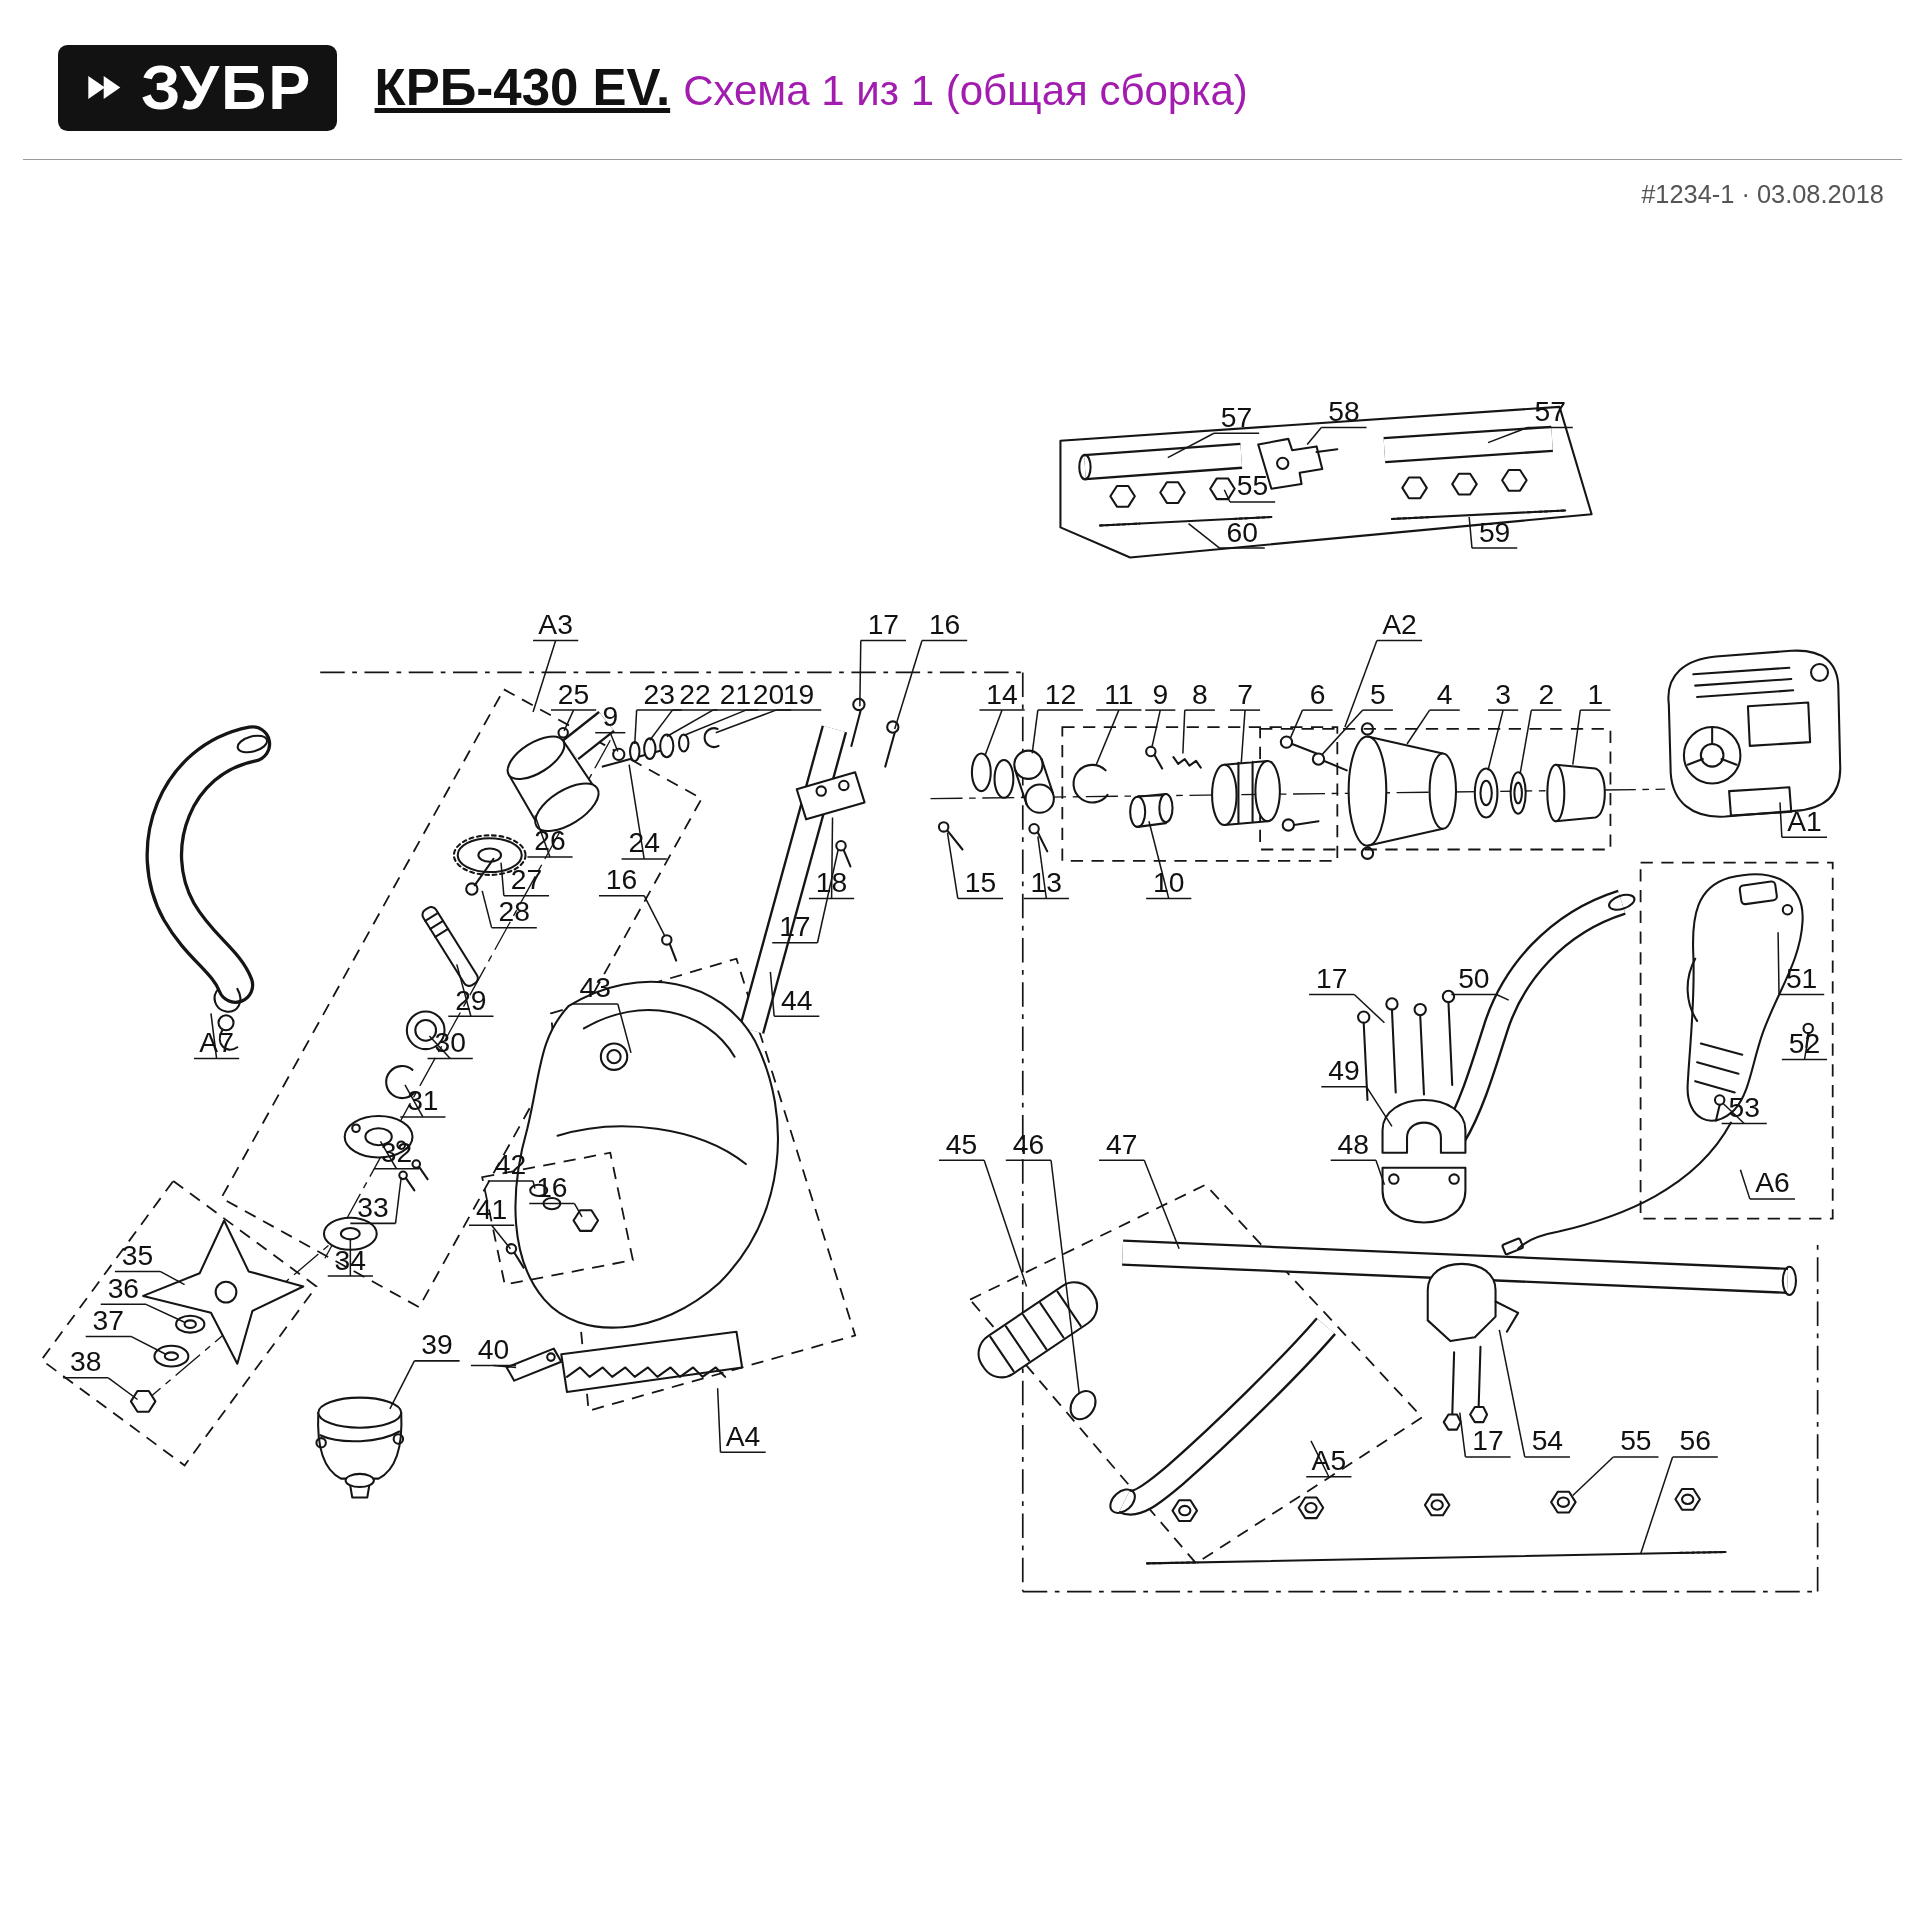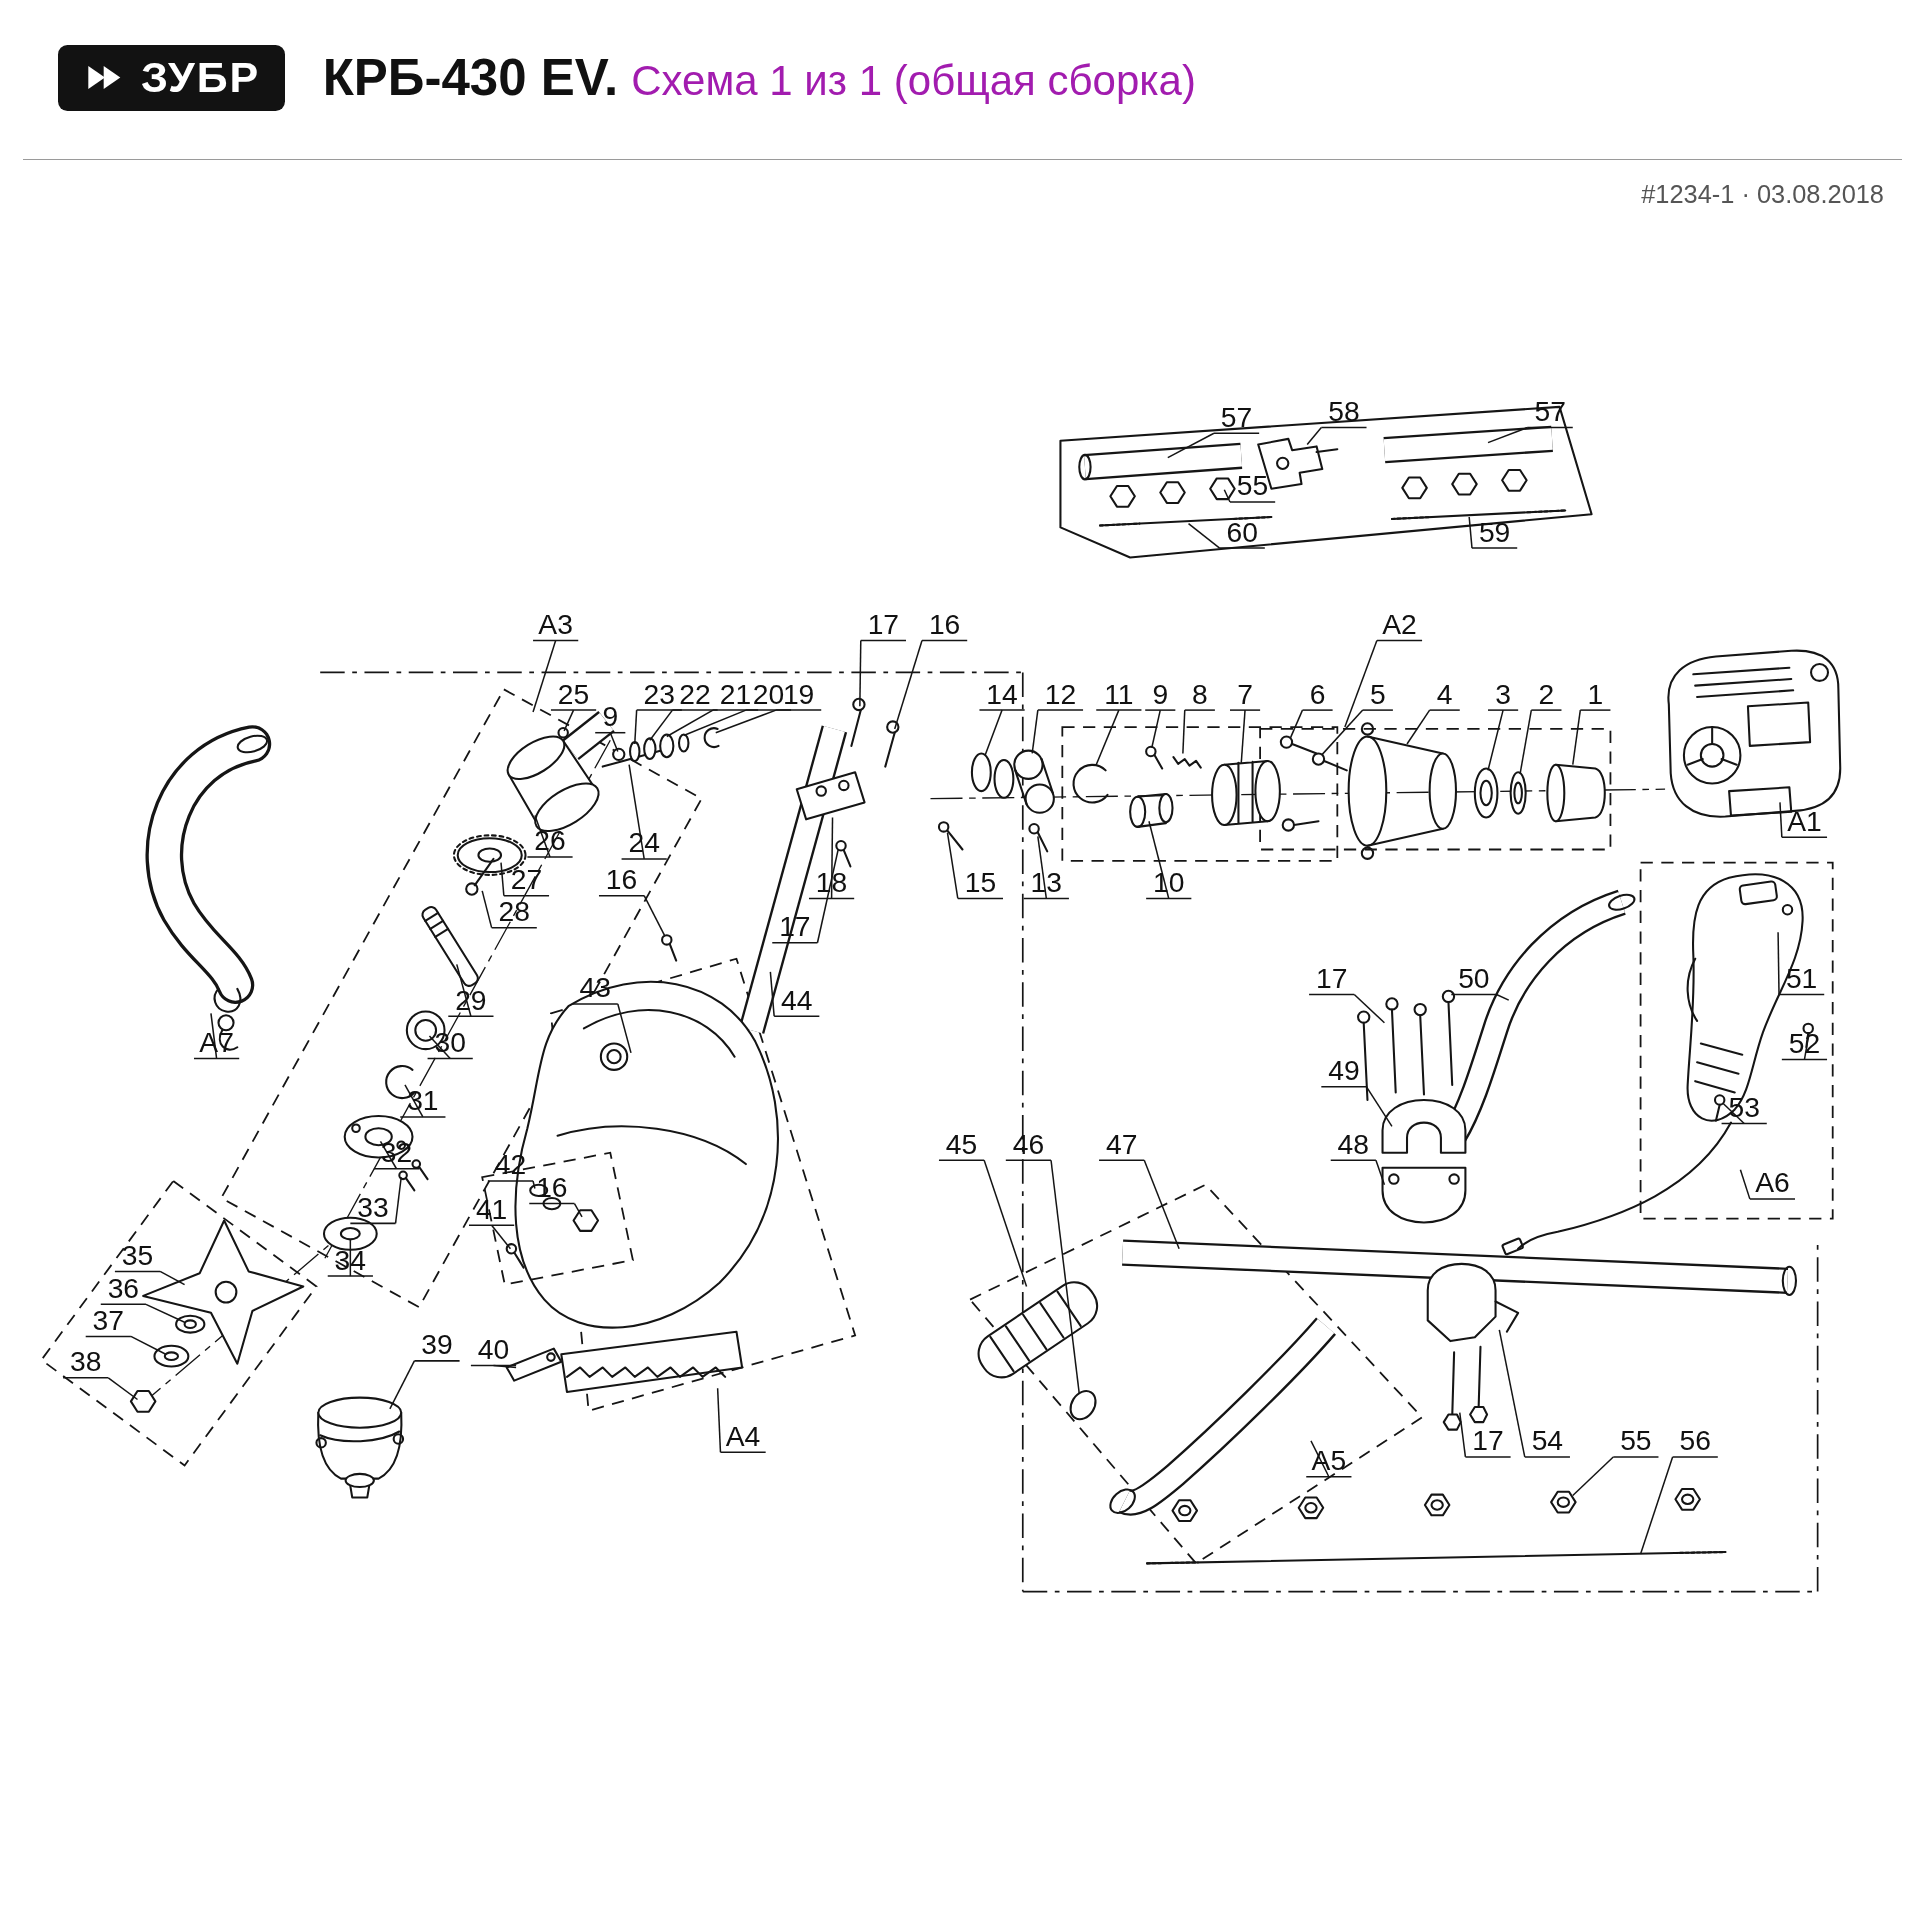--- a/index.html
+++ b/index.html
@@ -3,23 +3,23 @@
 <meta charset="utf-8">
 <style>
   html,body{margin:0;padding:0;}
   body{
     width:1925px;height:1925px;background:#ffffff;position:relative;overflow:hidden;
     font-family:"Liberation Sans",sans-serif;color:#111;
   }
   .header{position:absolute;left:58px;top:45px;display:flex;align-items:center;gap:38px;z-index:2;}
   .logo{background:#121212;border-radius:9.4px;padding:11.3px 24.5px;display:flex;align-items:center;gap:9.4px;}
   .logo-arrow{display:flex;align-items:center;}
-  .logo-text{color:#fff;font-weight:700;font-size:43px;letter-spacing:1.9px;line-height:1;}
+  .logo-text{color:#fff;font-weight:700;font-size:63px;letter-spacing:1.9px;line-height:1;}
   .titles{display:flex;align-items:baseline;gap:13px;}
-  .title{font-size:51px;font-weight:700;}
+  .title{font-size:51px;font-weight:700;text-decoration:underline;}
   .subtitle{font-size:42px;font-weight:400;color:#a21caf;}
   .rule{position:absolute;left:22.6px;right:22.6px;top:151px;border:none;border-top:1.9px solid #9a9a9a;z-index:2;}
   .docref{position:absolute;right:41px;top:180px;font-size:25.4px;color:#555;z-index:2;}
   #diagram{position:absolute;left:0;top:0;z-index:1;}
   .ln{fill:none;stroke:#151515;stroke-width:2.2;stroke-linejoin:round;stroke-linecap:round;}
   .fw{fill:#ffffff;stroke:#151515;stroke-width:2.2;stroke-linejoin:round;}
   .dash{stroke-dasharray:13 9;fill:none;stroke:#151515;stroke-width:1.9;}
   .dashdot{fill:none;stroke:#151515;stroke-width:1.8;stroke-dasharray:26 8 5 8;}
   .axis{fill:none;stroke:#151515;stroke-width:1.4;stroke-dasharray:34 7 7 7;}
   .tube-o{fill:none;stroke:#151515;stroke-width:28;}

